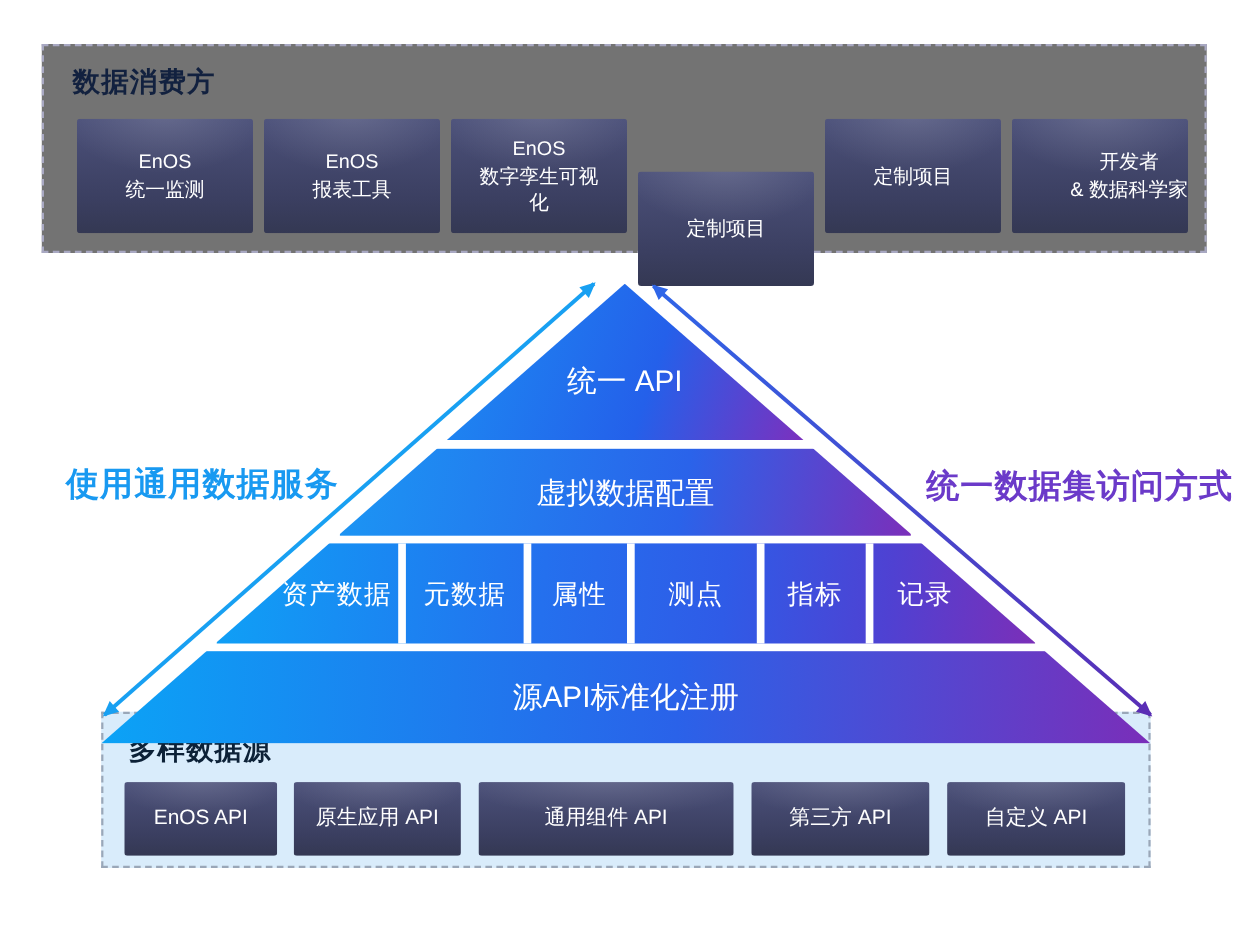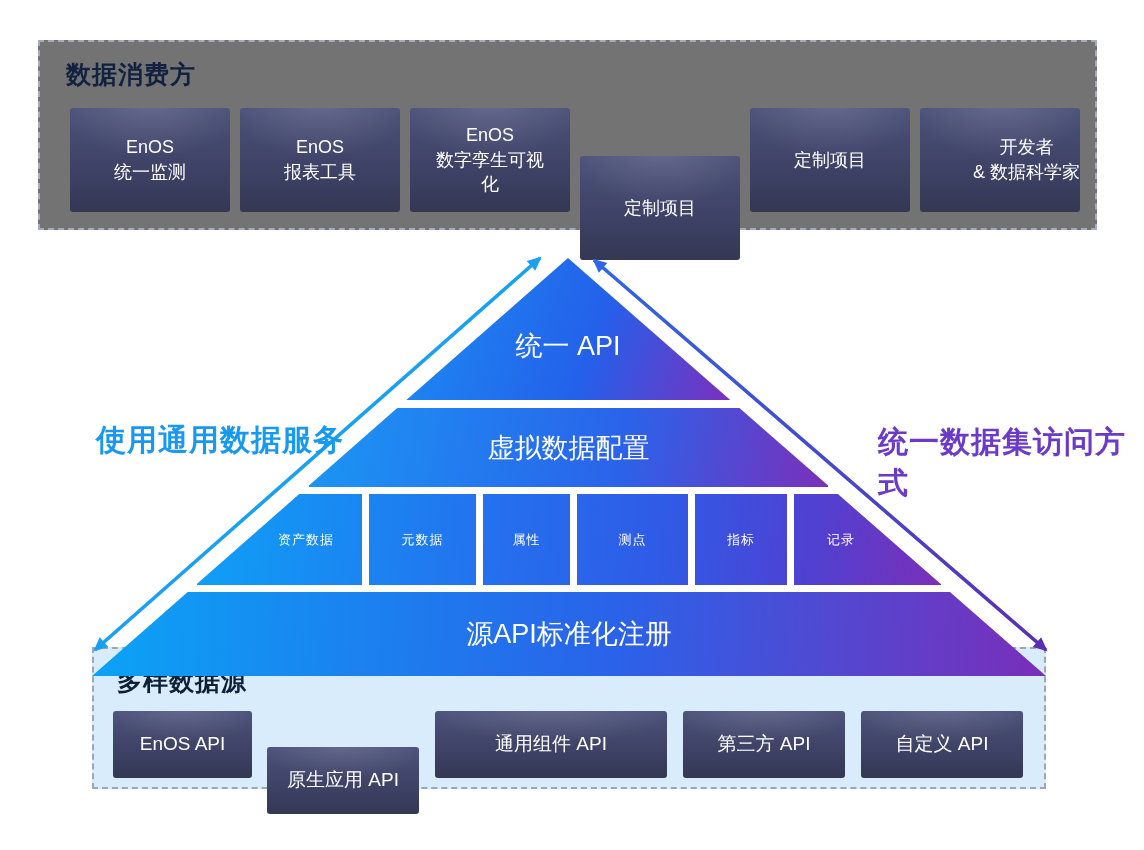--- a/index.html
+++ b/index.html
@@ -37,21 +37,21 @@
     background:
       radial-gradient(95% 85% at 50% -5%, rgba(255,255,255,0.14), rgba(255,255,255,0) 62%),
       linear-gradient(180deg,#4c517a 0%, #3b3f61 70%, #343853 100%);
   }
   .dark-box span { white-space:pre-line; line-height:1.38; }
   .consumers-panel .dark-box { top:66px; width:160px; height:104px; font-size:18px; }
   .c-box-0 { left:30px; }  .c-box-1 { left:200px; } .c-box-2 { left:370px; }
   .c-box-3 { left:540px;margin-top:48px; } .c-box-4 { left:710px; } .c-box-5 { left:880px;justify-content:flex-end; }
   .sources-panel .dark-box { top:62px; height:67px; font-size:19px; }
   .s-box-0 { left:19px;  width:139px; }
-  .s-box-1 { left:173px; width:152px;margin-top:36px; }
+  .s-box-1 { left:173px; width:152px; }
   .s-box-2 { left:341px; width:232px; }
   .s-box-3 { left:589px; width:162px; }
   .s-box-4 { left:767px; width:162px; }
 
   
   .pyramid {
     position:absolute; left:0; top:0; width:1144px; height:850px;
     clip-path: polygon(568px 258px, 1046px 676px, 92px 676px);
     pointer-events:none;
   }
@@ -74,34 +74,34 @@
     left:92px; top:592px; width:954px; height:84px;
     background:linear-gradient(92deg,#0ba3f6 0%, #2a62e9 55%, #7a2eb9 100%);
     font-size:27px;
   }
   .cell-gap { position:absolute; top:494px; width:7px; height:91px; background:#ffffff; }
   .gap-0 { left:362px; } .gap-1 { left:476px; } .gap-2 { left:570px; }
   .gap-3 { left:688px; } .gap-4 { left:787px; }
   .cell-label {
     position:absolute; top:494px; height:91px;
     display:flex; align-items:center; justify-content:center;
-    color:#ffffff; font-size:13px; letter-spacing:1px;
+    color:#ffffff; font-size:24px; letter-spacing:1px;
   }
   .cell-0 { left:250px; width:112px; }
   .cell-1 { left:369px; width:107px; }
   .cell-2 { left:483px; width:87px;  }
   .cell-3 { left:577px; width:111px;text-align:center; }
   .cell-4 { left:695px; width:92px;  }
   .cell-5 { left:794px; width:94px;  }
 
   
   .arrows { position:absolute; left:0; top:0; width:1144px; height:850px; pointer-events:none; }
 
   
-  .side-label { position:absolute; font-weight:bold; font-size:30px; letter-spacing:1px;margin-left:36px; }
+  .side-label { position:absolute; font-weight:bold; font-size:30px; letter-spacing:1px; }
   .side-label-left  { left:60px;  top:420px; color:#1899f1; }
   .side-label-right { left:842px; top:422px; color:#6b3ac9; }
 </style>
 </head>
 <body>
 
 <div class="panel consumers-panel">
   <div class="panel-title">数据消费方</div>
   <div class="dark-box c-box-0">
       <span>EnOS

